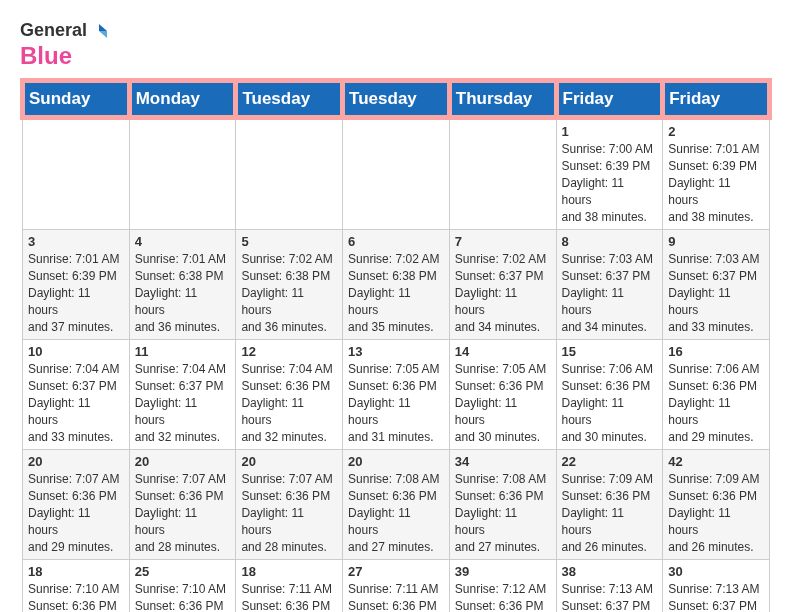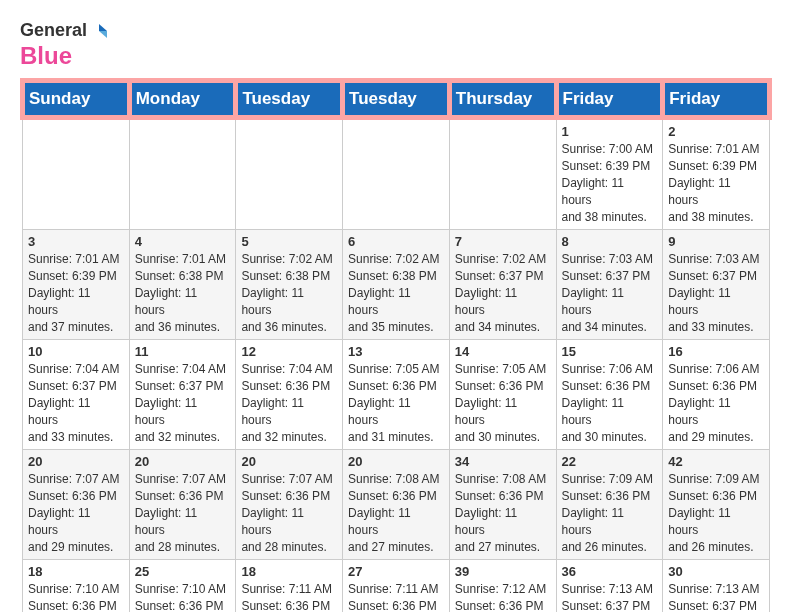--- a/index.html
+++ b/index.html
@@ -318,21 +318,21 @@
 and 24 minutes.</div>
         </td>
         <td>
           <span class="day-num">39</span>
           <div class="day-info" style="white-space: pre-line;">Sunrise: 7:12 AM
 Sunset: 6:36 PM
 Daylight: 11 hours
 and 24 minutes.</div>
         </td>
         <td>
-          <span class="day-num">36</span>
+          <span class="day-num">38</span>
           <div class="day-info" style="white-space: pre-line;">Sunrise: 7:13 AM
 Sunset: 6:37 PM
 Daylight: 11 hours
 and 24 minutes.</div>
         </td>
         <td>
           <span class="day-num">30</span>
           <div class="day-info" style="white-space: pre-line;">Sunrise: 7:13 AM
 Sunset: 6:37 PM
 Daylight: 11 hours

